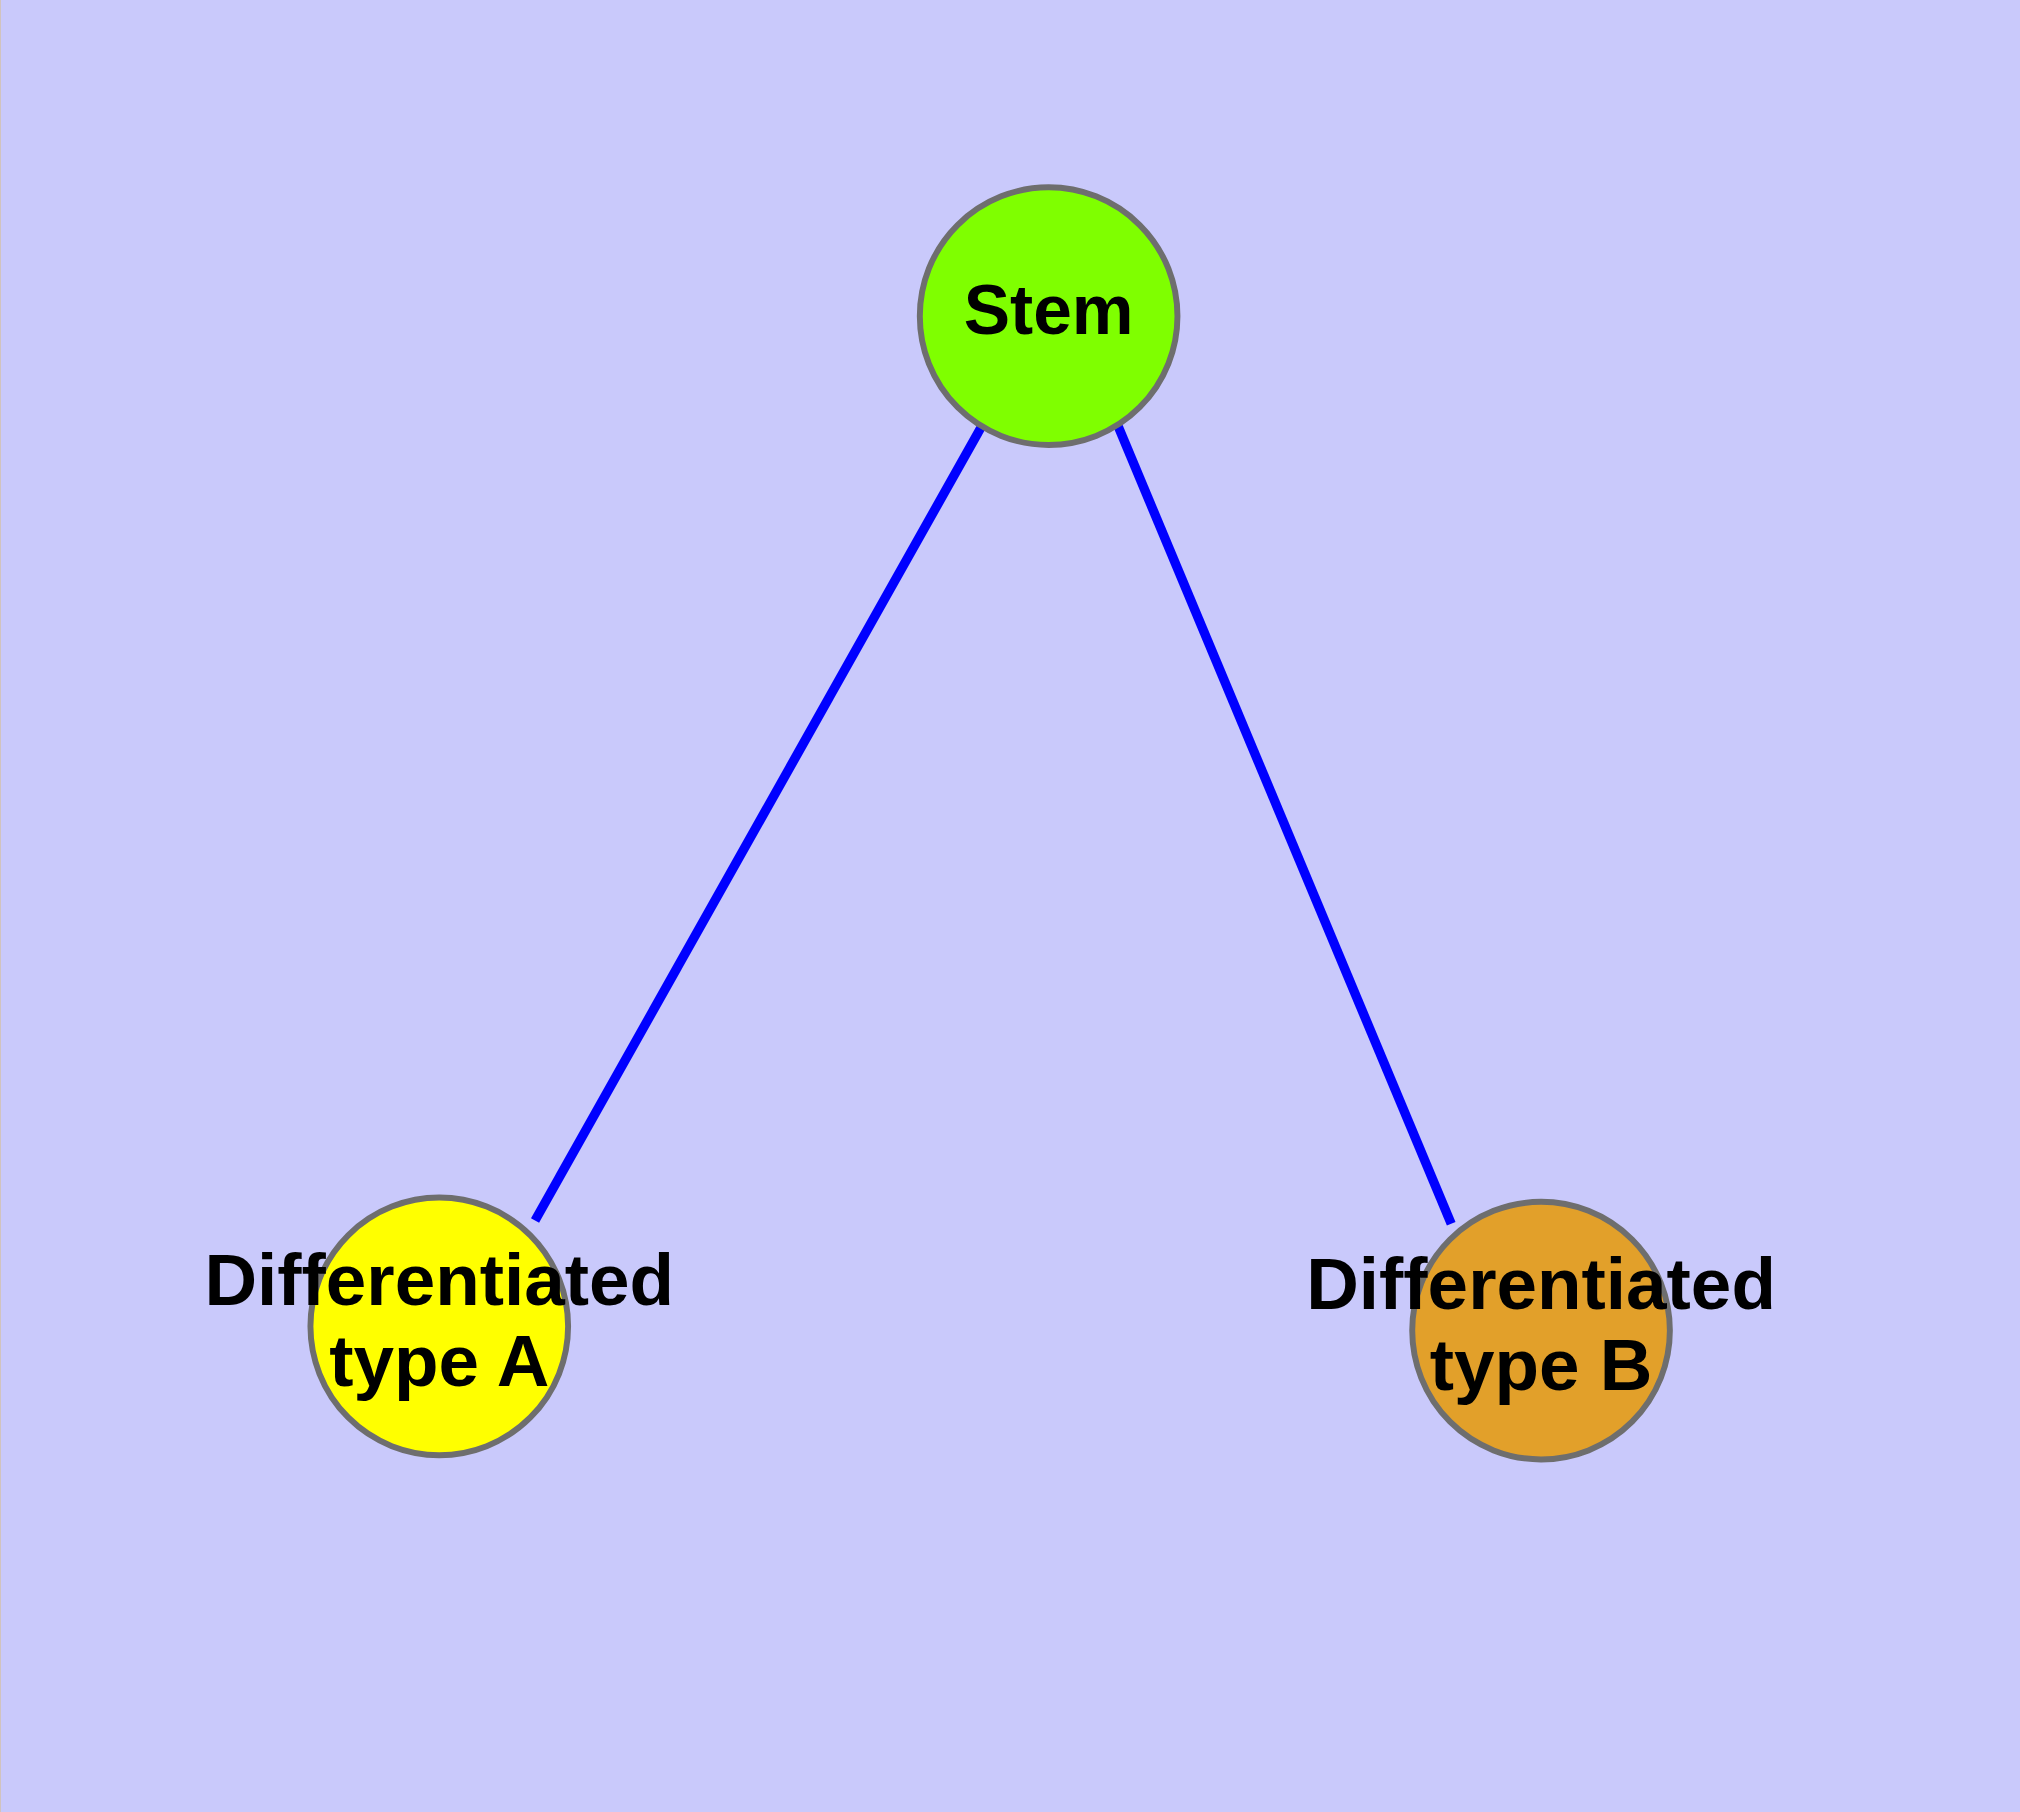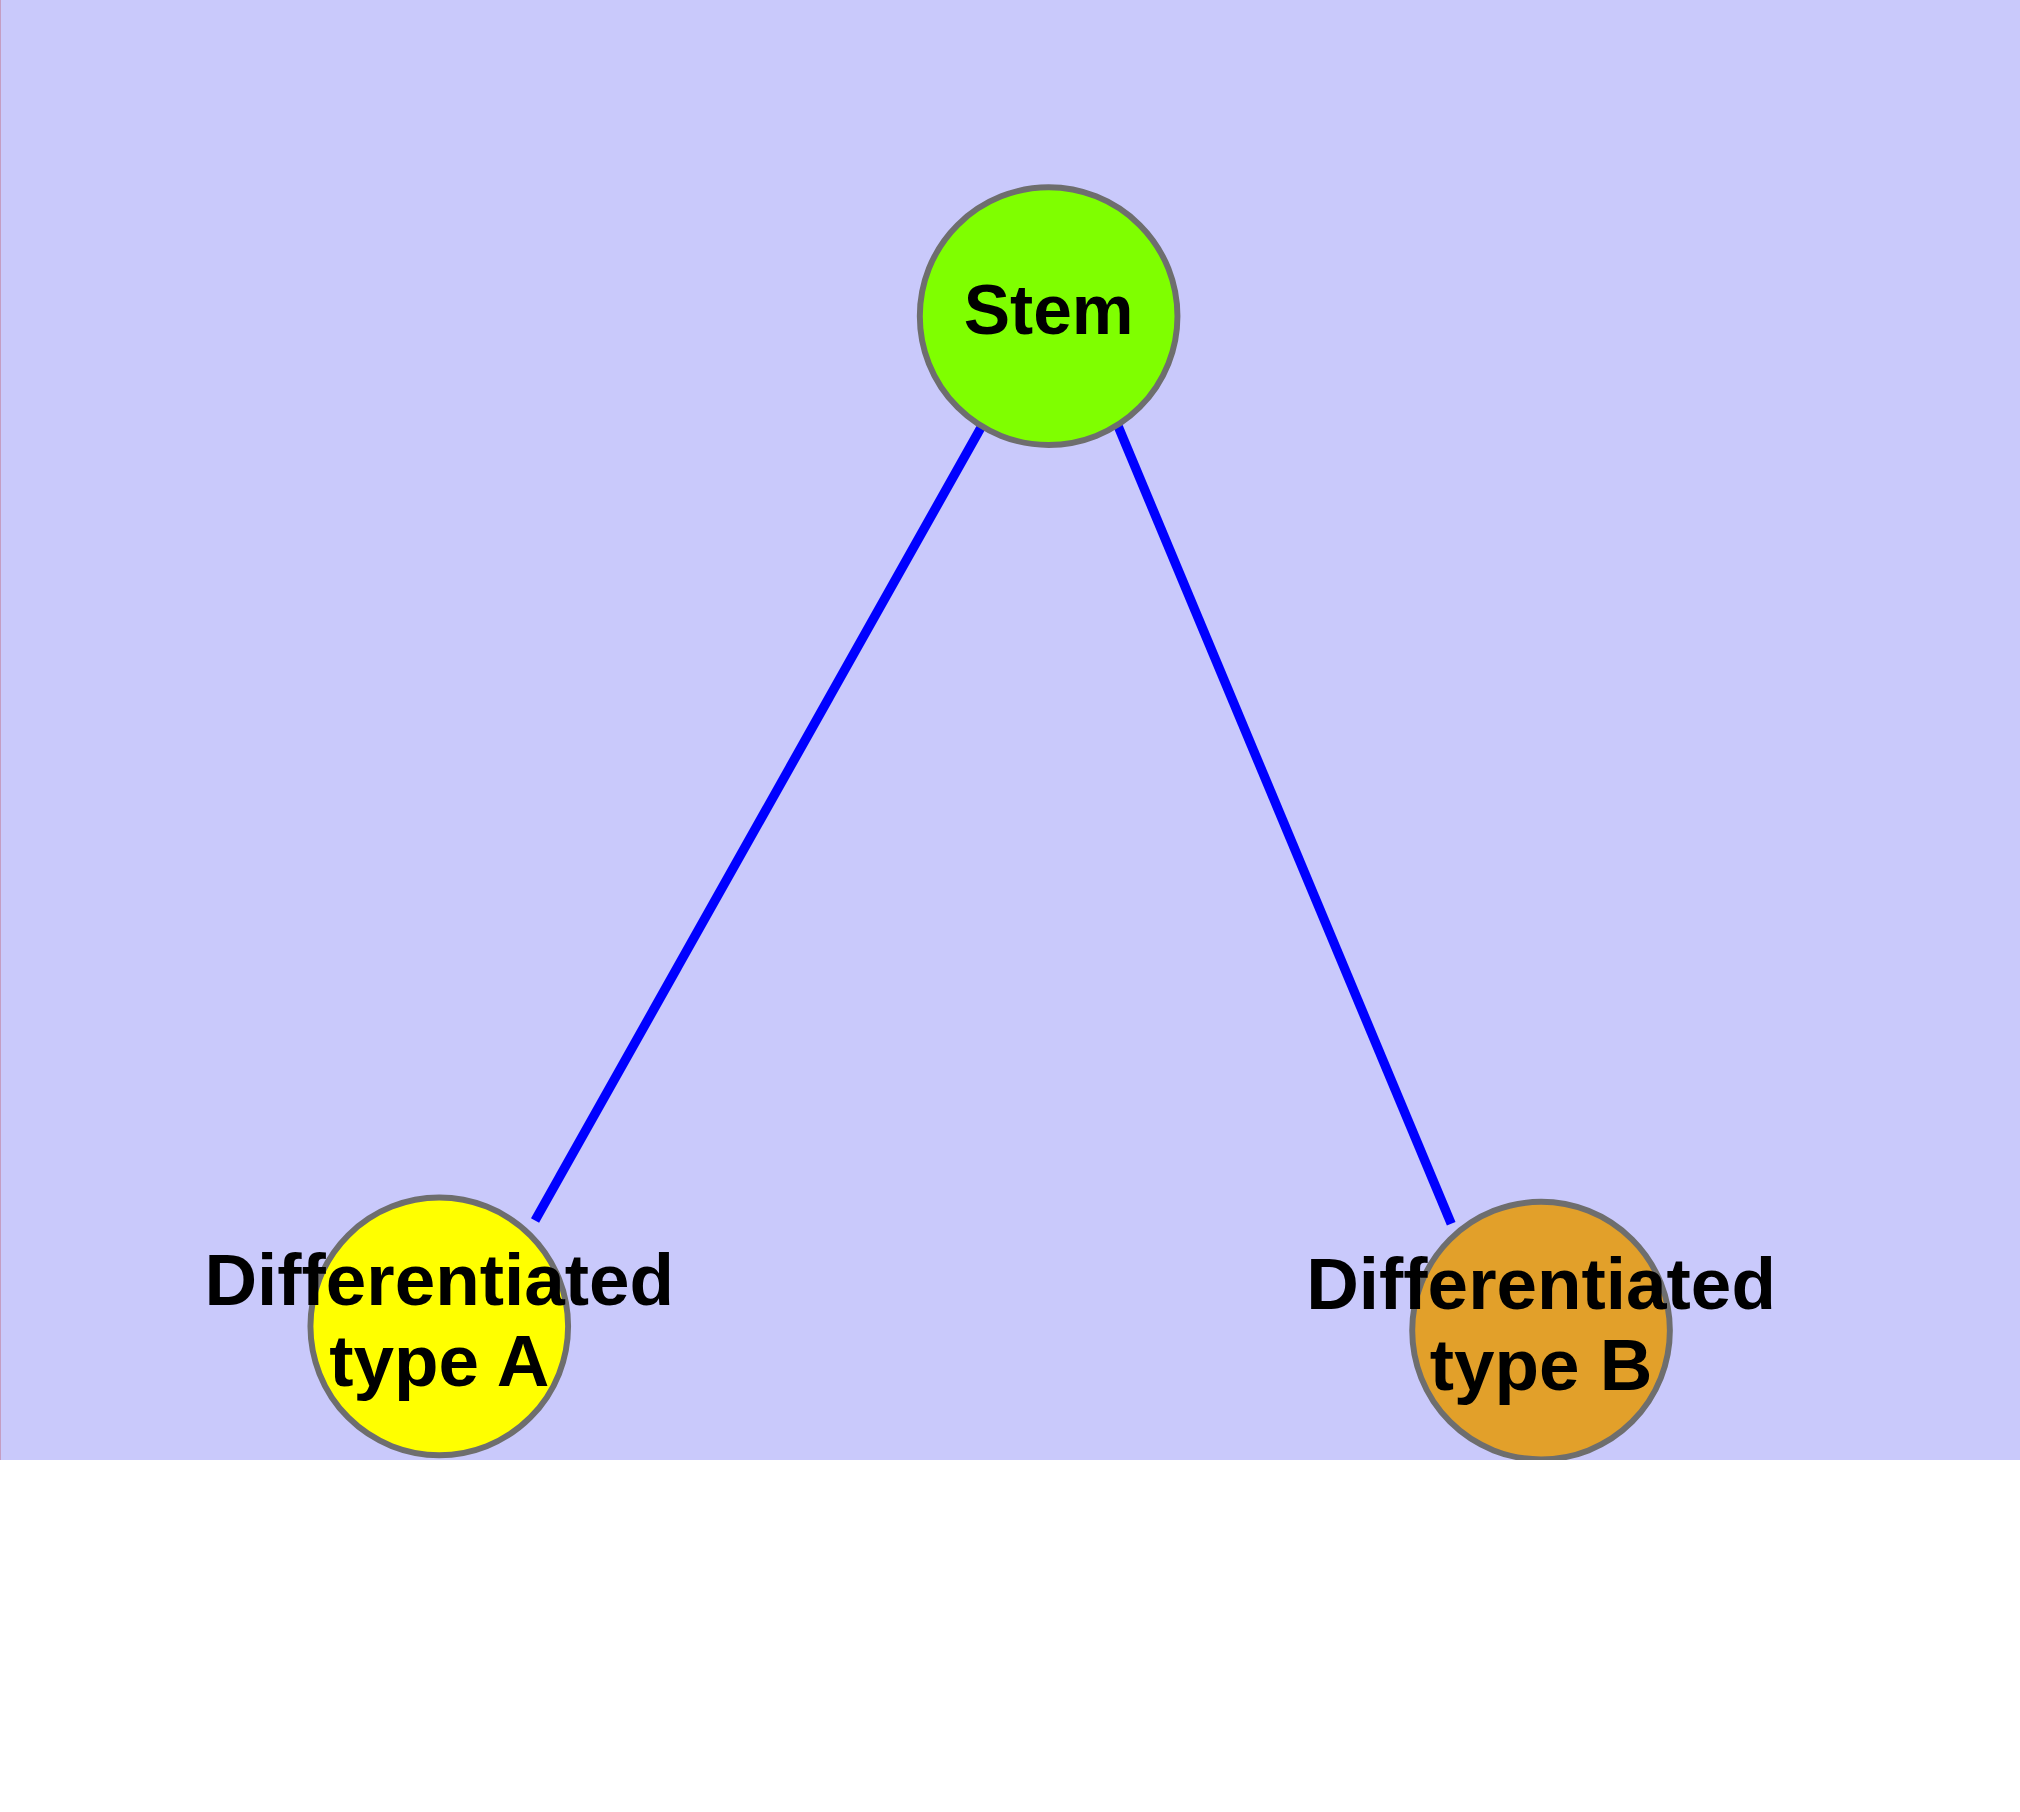--- a/index.html
+++ b/index.html
@@ -7,23 +7,23 @@
     margin: 0;
     padding: 0;
     background: #ffffff;
   }
   body {
     font-family: "Liberation Sans", sans-serif;
   }
   #canvas {
     position: relative;
     width: 2021px;
-    height: 1460px;
+    height: 1812px;
     overflow: hidden;
-    background: #b91c1c;
+    background: #eab308;
   }
   #graph-svg {
     position: absolute;
     top: 0;
     left: 0;
     width: 2021px;
     height: 1812px;
     display: block;
   }
   .node-circle {

